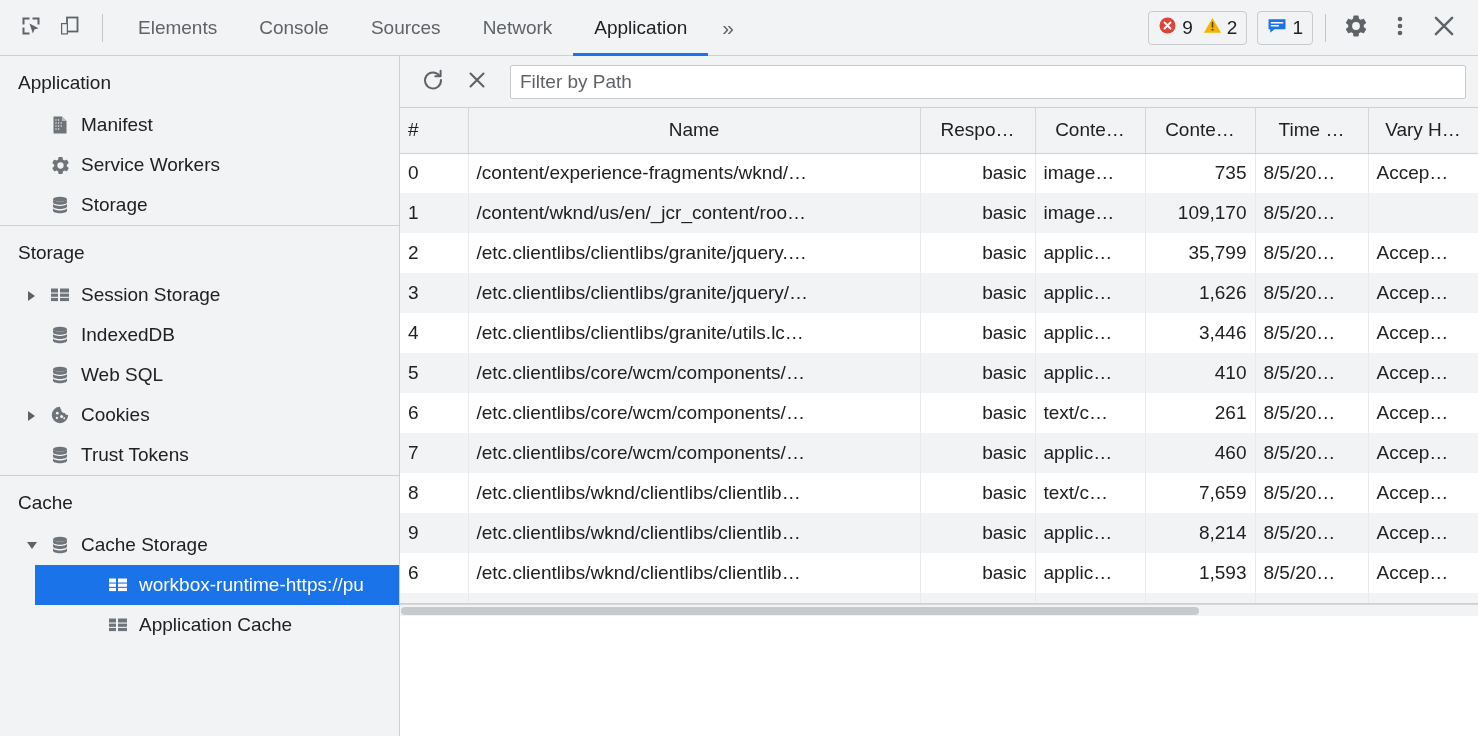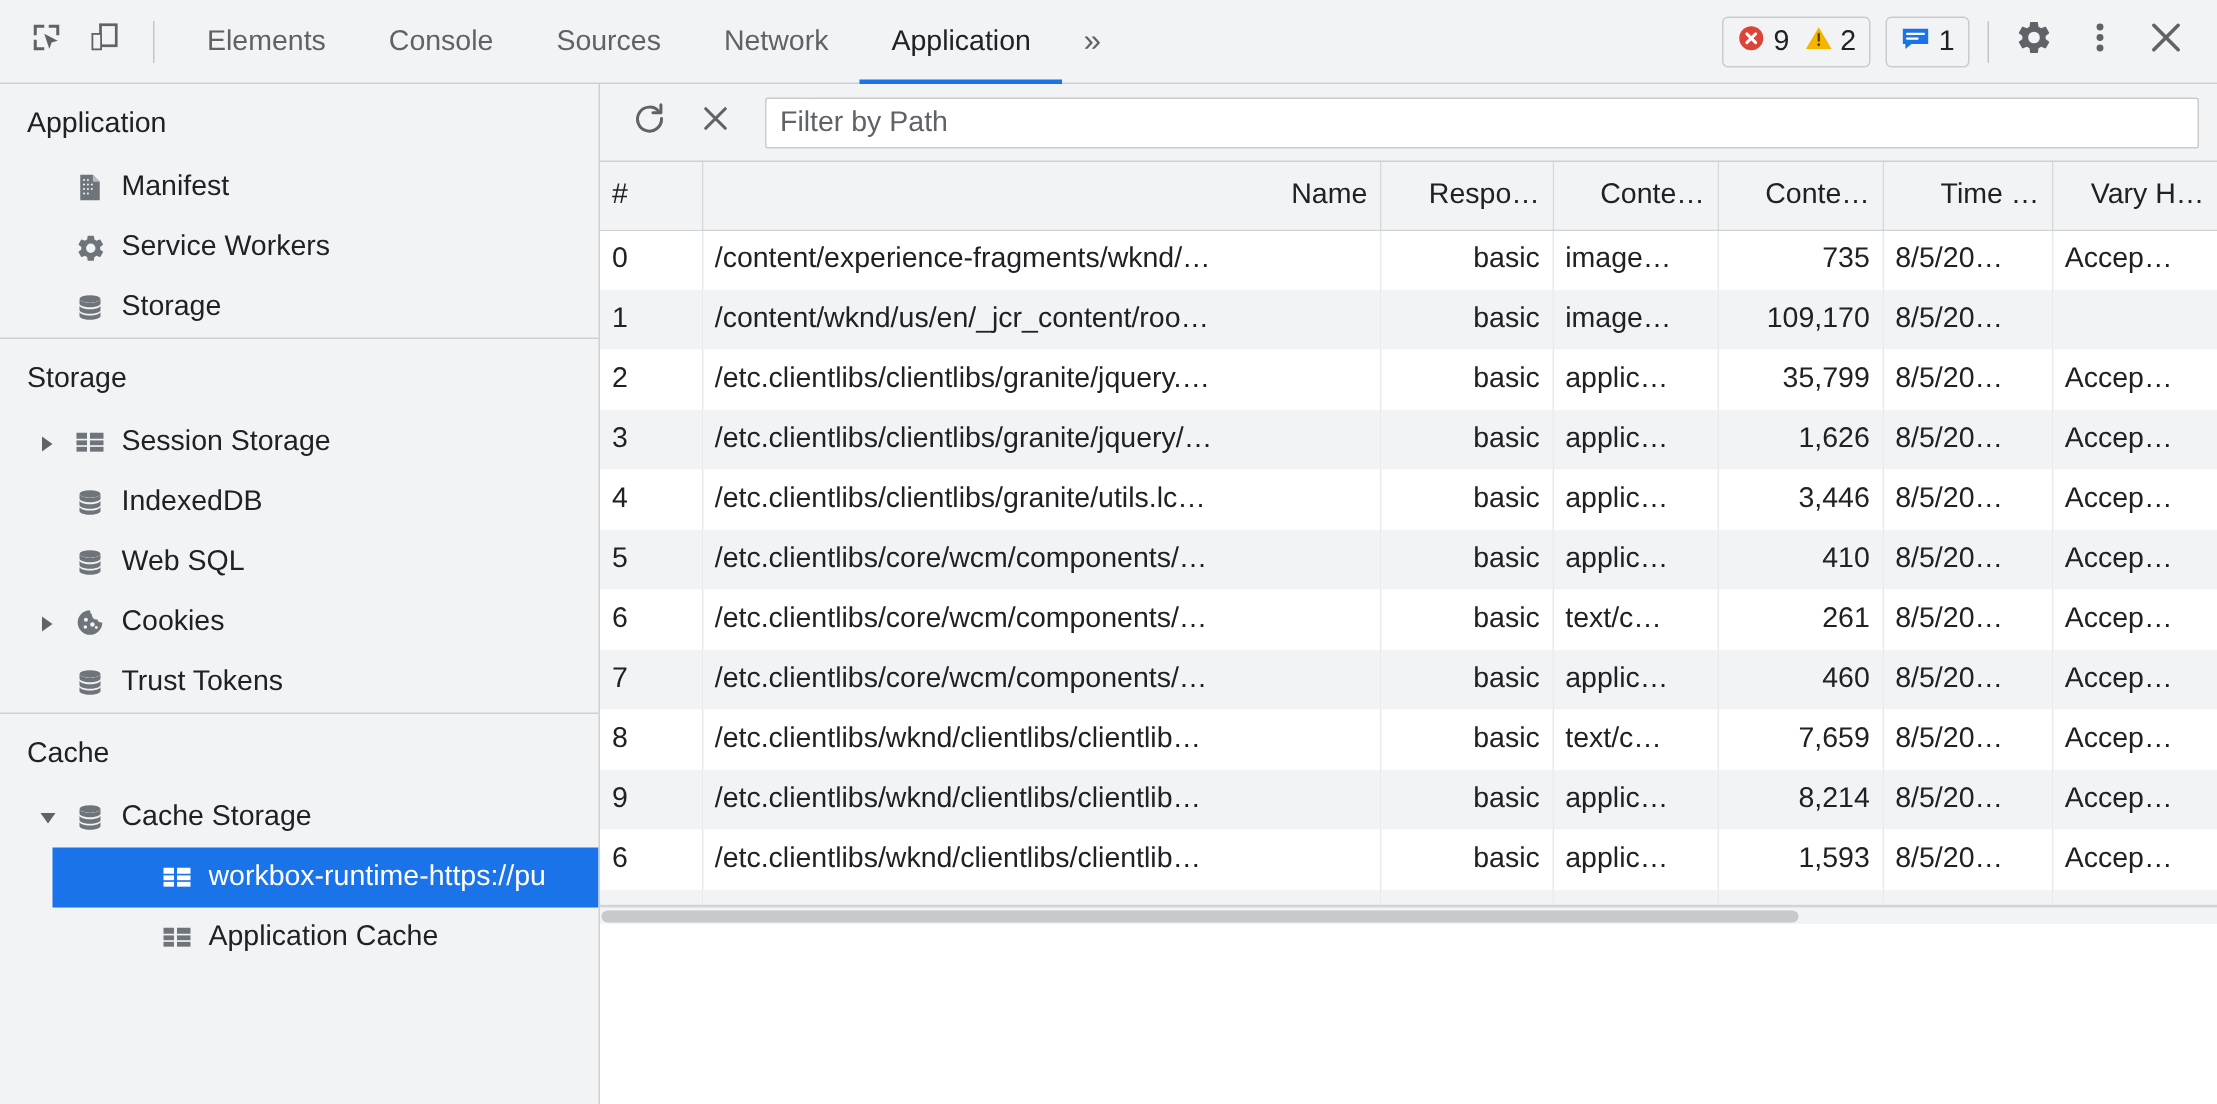--- a/index.html
+++ b/index.html
@@ -146,21 +146,21 @@
     background: #fff;
     border-bottom: 1px solid #cdd1d4;
   }
   table.grid {
     width: 100%; border-collapse: collapse;
     table-layout: fixed; font-size: 19px;
   }
   table.grid th {
     background: #f1f3f4;
     font-weight: normal;
-    text-align: right;
+    text-align: center;
     height: 45px;
     color: #202124;
     padding: 0 8px;
     border-right: 1px solid #d5d8db;
     border-bottom: 1px solid #cdd1d4;
     white-space: nowrap; overflow: hidden;
     cursor: pointer;
     position: sticky; top: 0;
   }
   table.grid th.num { text-align: left; }

